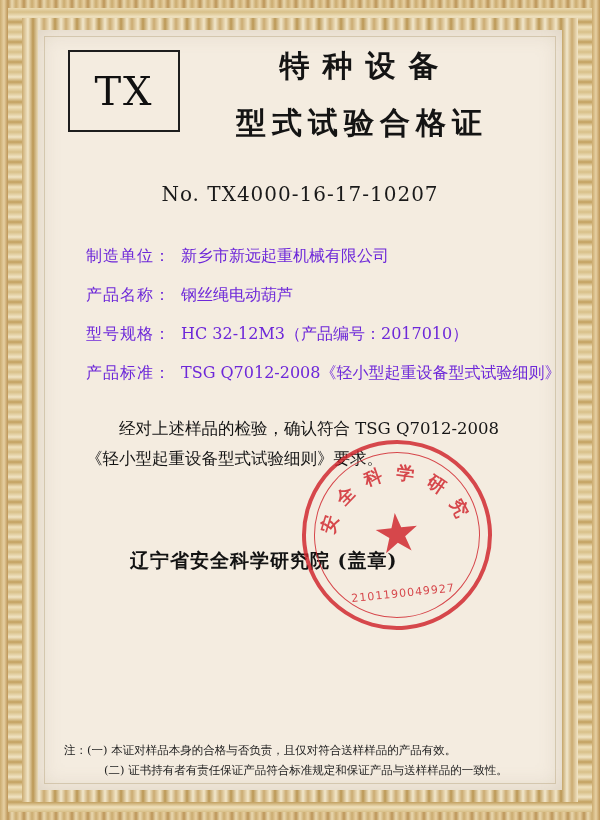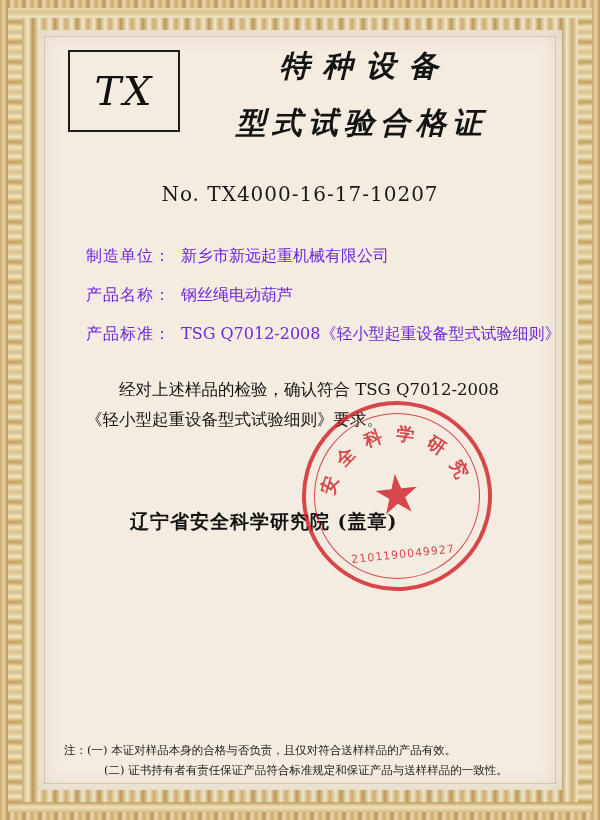--- a/index.html
+++ b/index.html
@@ -62,21 +62,20 @@
     padding: 0 26px;
     box-sizing: border-box;
     color: #1b1b1b;
   }
   
   .header {
     display: flex;
     align-items: flex-start;
     padding-top: 6px;
     height: 112px;
-    font-style: italic;
   }
   .logo-box {
     width: 108px;
     height: 78px;
     margin-top: 14px;
     margin-left: 4px;
     border: 2px solid #1d1d1d;
     display: flex;
     align-items: center;
     justify-content: center;
@@ -249,20 +248,23 @@
       </div>
 
       <div class="cert-no">No. TX4000-16-17-10207</div>
 
       <div class="fields">
         <div class="field-row">
           <span class="field-label">制造单位：</span><span class="field-value">新乡市新远起重机械有限公司</span>
         </div>
         <div class="field-row">
           <span class="field-label">产品名称：</span><span class="field-value">钢丝绳电动葫芦</span>
+        </div>
+        <div class="field-row">
+          <span class="field-label">型号规格：</span><span class="field-value">HC 32-12M3（产品编号：2017010）</span>
         </div>
         <div class="field-row">
           <span class="field-label">产品标准：</span><span class="field-value">TSG Q7012-2008《轻小型起重设备型式试验细则》</span>
         </div>
       </div>
 
       <div class="para">经对上述样品的检验，确认符合 TSG Q7012-2008《轻小型起重设备型式试验细则》要求。</div>
 
 
       <div class="issuer-wrap">

